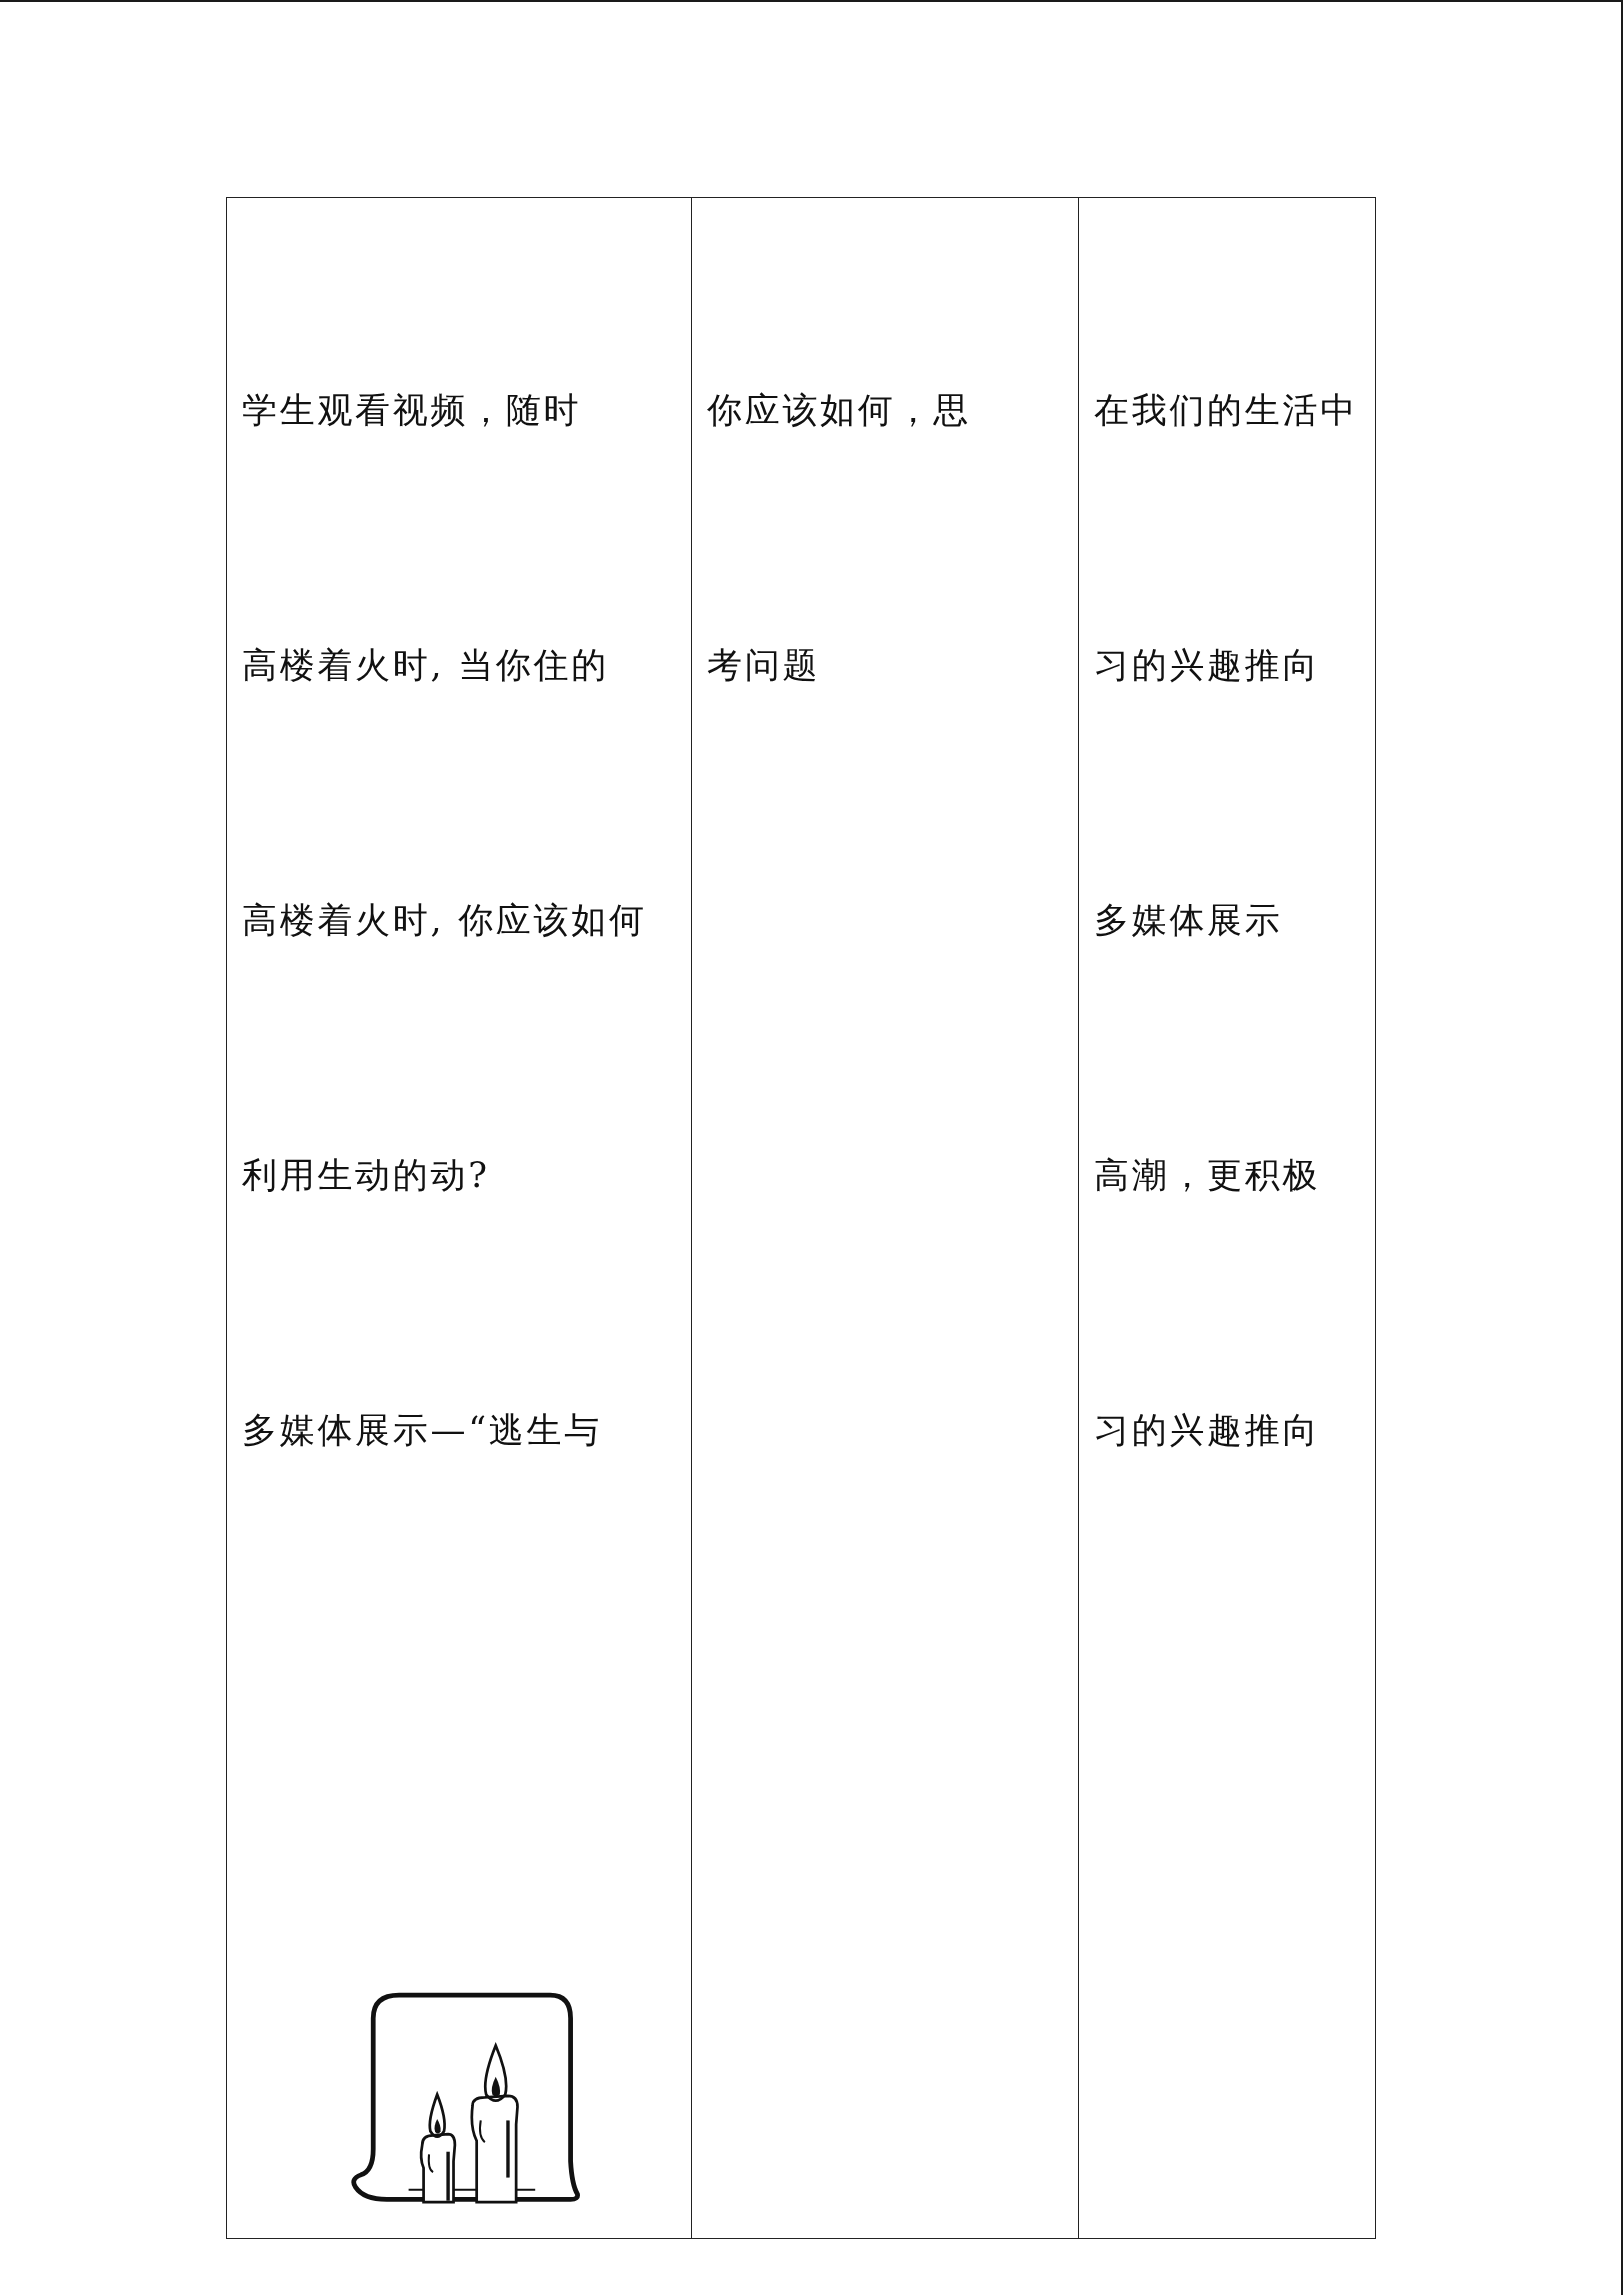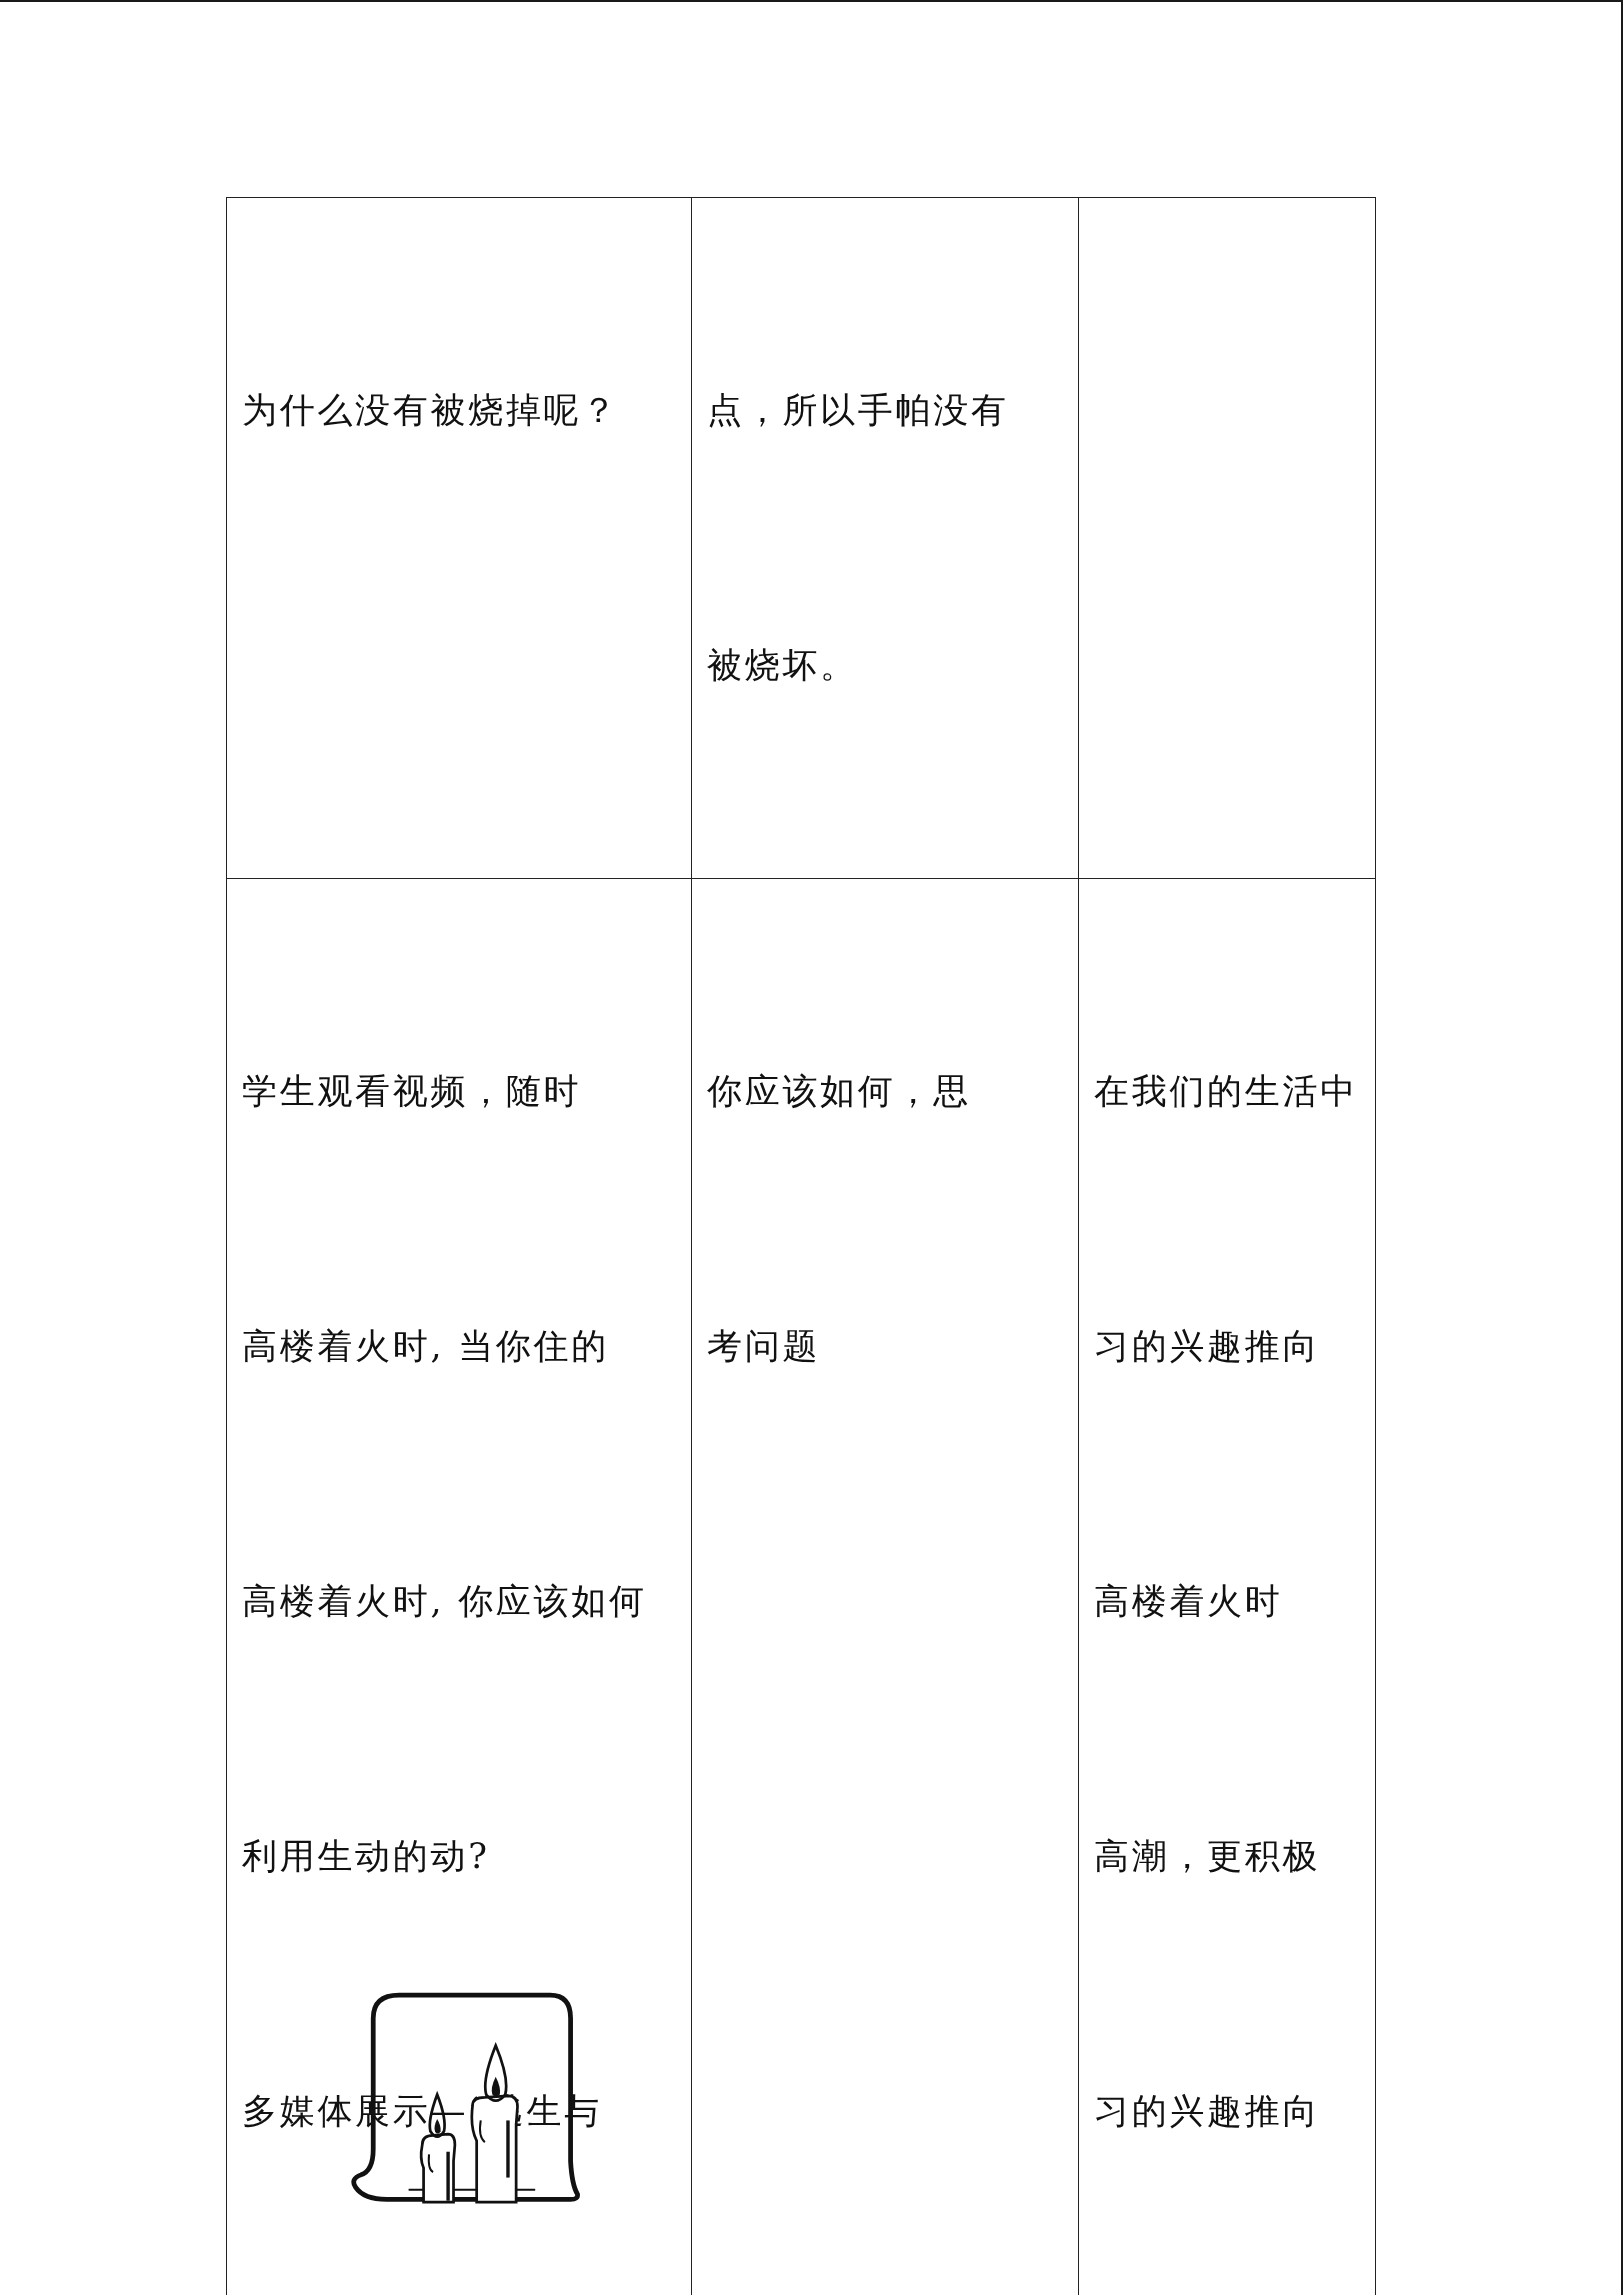--- a/index.html
+++ b/index.html
@@ -69,36 +69,20 @@
 <div class="page-frame-right"></div>
 
 <table class="lesson">
   <colgroup>
     <col class="c1">
       <col class="c2">
       <col class="c3">
   </colgroup>
 
   <tbody>
-      <tr class="r1">
-    <td>
-      <div class="cell-text">
-        <span class="line">为什么没有被烧掉呢？</span>
-      </div>
-    </td>
-    <td>
-      <div class="cell-text">
-        <span class="line">点，所以手帕没有</span>
-        <span class="line">被烧坏。</span>
-      </div>
-    </td>
-    <td>
-      <div class="cell-text"></div>
-    </td>
-  </tr>
 
   <tr class="r2">
     <td>
       <div class="cell-text">
         <span class="line">学生观看视频，随时</span>
         <span class="line">高楼着火时, 当你住的</span>
         <span class="line">高楼着火时, 你应该如何</span>
         <span class="line">利用生动的动?</span>
         <span class="line">多媒体展示—“逃生与</span>
         
@@ -109,21 +93,21 @@
     <td>
       <div class="cell-text">
         <span class="line">你应该如何，思</span>
         <span class="line">考问题</span>
       </div>
     </td>
     <td>
       <div class="cell-text">
         <span class="line">在我们的生活中</span>
         <span class="line">习的兴趣推向</span>
-        <span class="line">高楼着火时</span>
+        <span class="line">多媒体展示</span>
         <span class="line">高潮，更积极</span>
         <span class="line">习的兴趣推向</span>
         
         
         
         
         
         
         
       </div>

